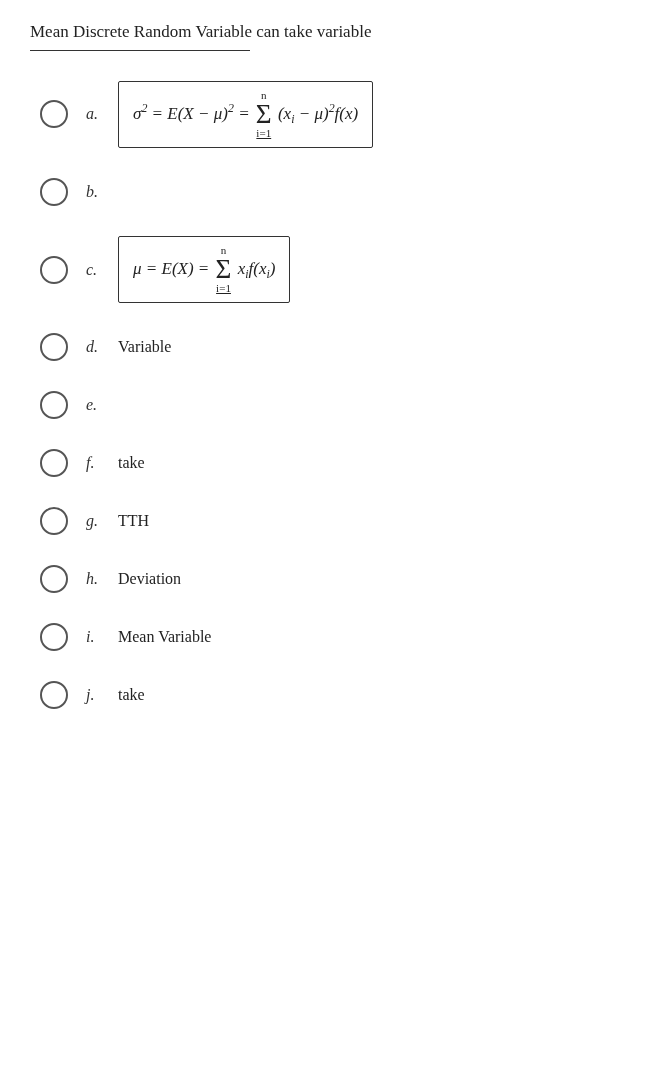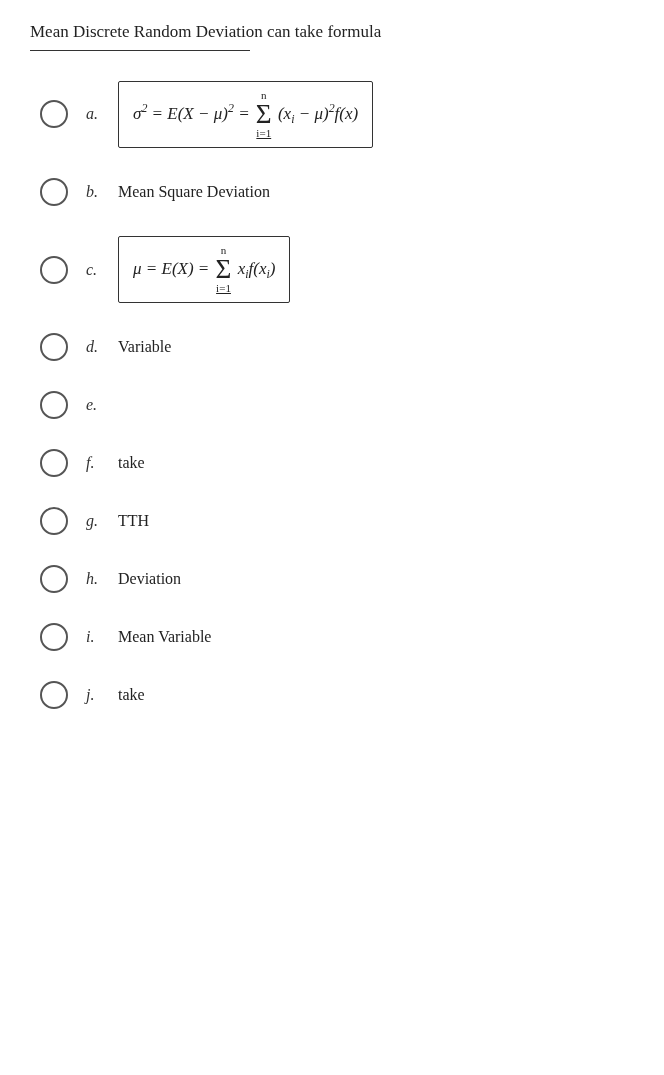--- a/index.html
+++ b/index.html
@@ -111,21 +111,21 @@
 
     .sigma-bot {
       font-size: 0.65em;
       line-height: 1;
       text-decoration: underline;
     }
   </style>
 </head>
 <body>
 
-<p class="question-text">Mean Discrete Random Deviation can take formula</p>
+<p class="question-text">Mean Discrete Random Variable can take variable</p>
 <div class="underline"></div>
 
 <ul class="options-list">
 
   <li class="option-item">
     <div class="radio-circle"></div>
     <span class="option-label">a.</span>
     <span class="option-content">
       <span class="formula-box math">
         σ<sup>2</sup> = E(X − μ)<sup>2</sup> =
@@ -135,21 +135,20 @@
           <span class="sigma-bot">i=1</span>
         </span>
         (x<sub>i</sub> − μ)<sup>2</sup>f(x)
       </span>
     </span>
   </li>
 
   <li class="option-item">
     <div class="radio-circle"></div>
     <span class="option-label">b.</span>
-    <span class="option-content">Mean Square Deviation</span>
   </li>
 
   <li class="option-item">
     <div class="radio-circle"></div>
     <span class="option-label">c.</span>
     <span class="option-content">
       <span class="formula-box math">
         μ = E(X) =
         <span class="sigma-block">
           <span class="sigma-top">n</span>

